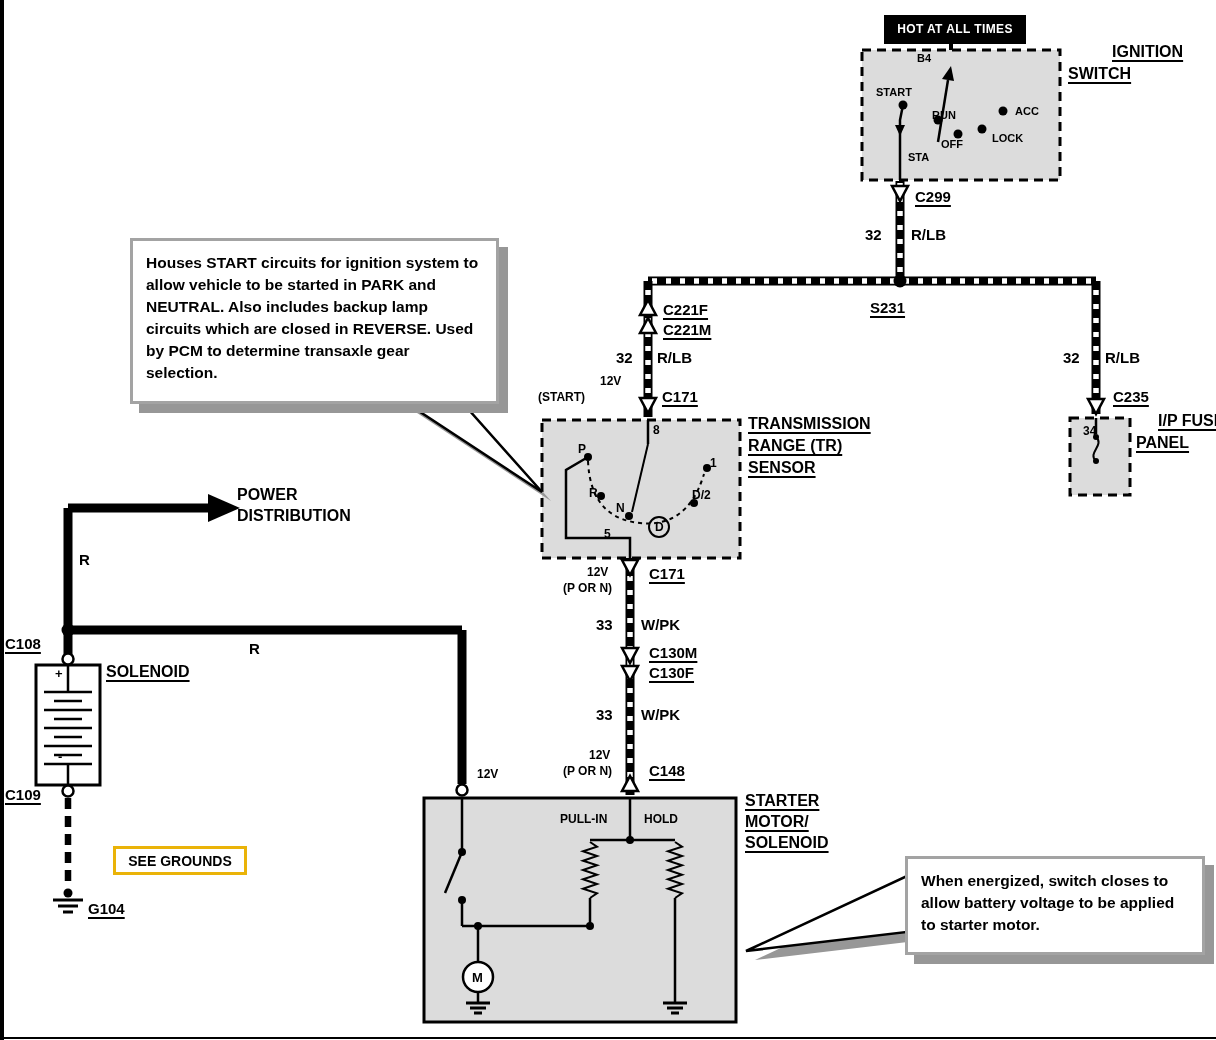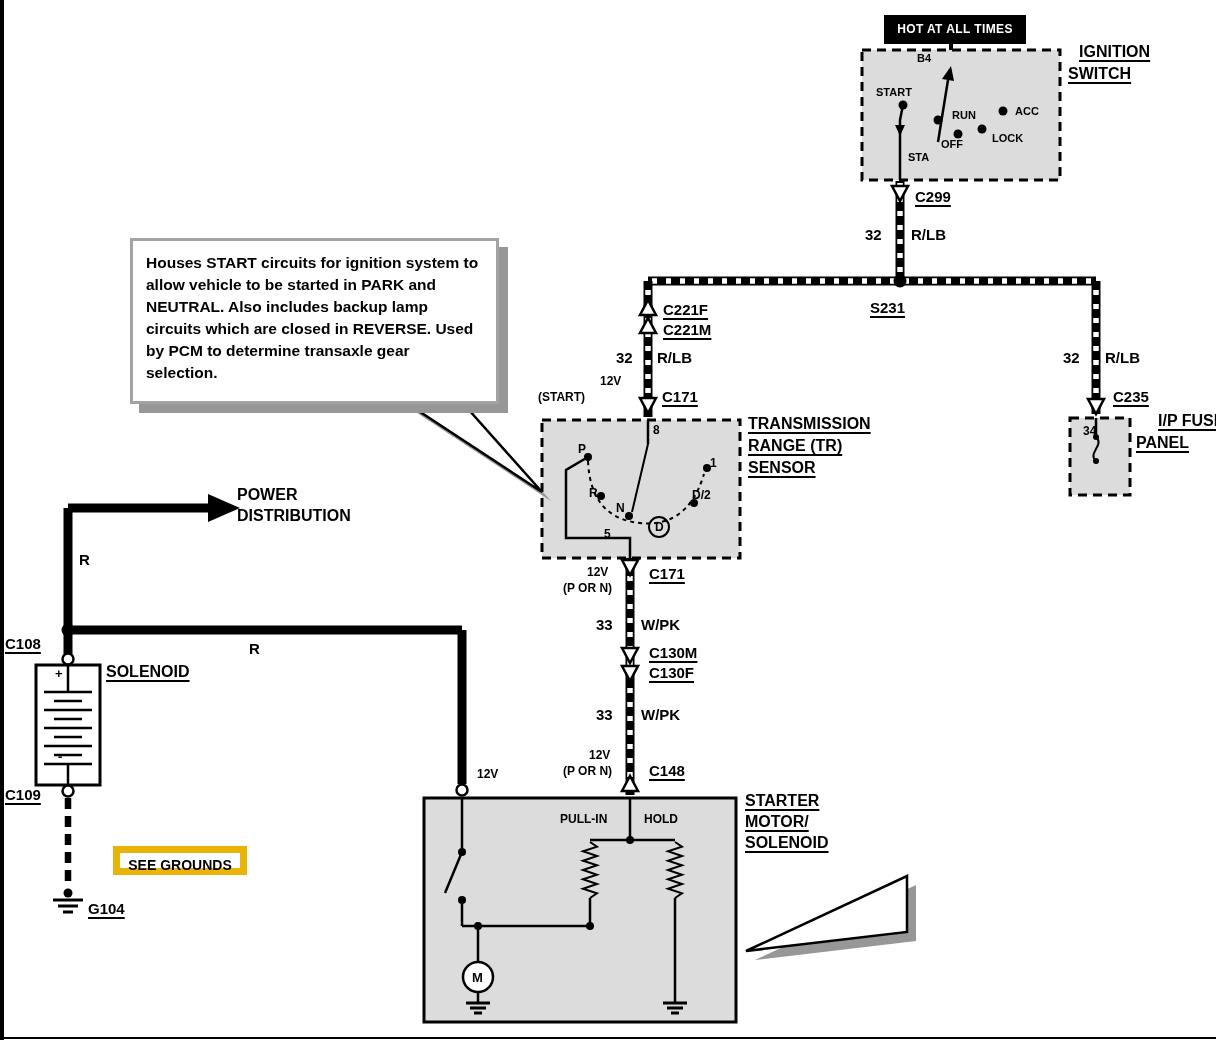--- a/index.html
+++ b/index.html
@@ -33,21 +33,21 @@
   .callout {
     position: absolute;
     background: #fff;
     border: 3px solid #a3a3a3;
     box-shadow: 9px 9px 0 #979797;
     font-weight: bold; font-size: 15.5px; line-height: 1.42; color: #000;
     padding: 11px 13px;
   }
   .sgbox {
     position: absolute; left: 113px; top: 846px; width: 134px; height: 29px;
-    border: 7px solid #eab308; background: #fff; text-align: center;
+    border: 3px solid #eab308; background: #fff; text-align: center;
     font: bold 14px/24px "Liberation Sans", sans-serif;
   }
 </style>
 </head>
 <body>
 
 <div id="stage">
 
   <svg width="1216" height="1040" viewBox="0 0 1216 1040">
 
@@ -193,25 +193,25 @@
     <g>
       <polygon points="411,409 469,409 551,501" fill="#979797"></polygon>
       <polygon points="402,400 460,400 542,492" fill="#fff" stroke="#000" stroke-width="2.5"></polygon>
       <polygon points="916,885 916,941 755,960" fill="#979797"></polygon>
       <polygon points="907,876 907,932 746,951" fill="#fff" stroke="#000" stroke-width="2.5"></polygon>
     </g>
   </svg>
 
   <div class="hot">HOT AT ALL TIMES</div>
 
-  <div class="lbl t16 u" style="left:1079px;top:44px">IGNITION</div>
+  <div class="lbl t16 u" style="left:1112px;top:44px">IGNITION</div>
   <div class="lbl t16 u" style="left:1068px;top:66px">SWITCH</div>
   <div class="lbl t11" style="left:917px;top:53px">B4</div>
   <div class="lbl t11" style="left:876px;top:87px">START</div>
-  <div class="lbl t11" style="left:952px;top:110px">RUN</div>
+  <div class="lbl t11" style="left:932px;top:110px">RUN</div>
   <div class="lbl t11" style="left:941px;top:139px">OFF</div>
   <div class="lbl t11" style="left:908px;top:152px">STA</div>
   <div class="lbl t11" style="left:992px;top:133px">LOCK</div>
   <div class="lbl t11" style="left:1015px;top:106px">ACC</div>
 
   <div class="lbl u" style="left:915px;top:189px">C299</div>
   <div class="lbl" style="left:865px;top:227px">32</div>
   <div class="lbl" style="left:911px;top:227px">R/LB</div>
   <div class="lbl u" style="left:870px;top:300px">S231</div>
 
@@ -270,14 +270,15 @@
   <div class="lbl u" style="left:88px;top:901px">G104</div>
 
   <div class="lbl" style="left:1063px;top:350px">32</div>
   <div class="lbl" style="left:1105px;top:350px">R/LB</div>
   <div class="lbl u" style="left:1113px;top:389px">C235</div>
   <div class="lbl t12" style="left:1083px;top:425px">34</div>
   <div class="lbl t16 u" style="left:1158px;top:413px">I/P FUSE</div>
   <div class="lbl t16 u" style="left:1136px;top:435px">PANEL</div>
 
   <div class="callout" style="left:130px;top:238px;width:369px;height:166px">Houses START circuits for ignition system to allow vehicle to be started in PARK and NEUTRAL. Also includes backup lamp circuits which are closed in REVERSE. Used by PCM to determine transaxle gear selection.</div>
+  <div class="callout" style="left:905px;top:856px;width:300px;height:99px">When energized, switch closes to allow battery voltage to be applied to starter motor.</div>
 
 </div>
 
 </body></html>

